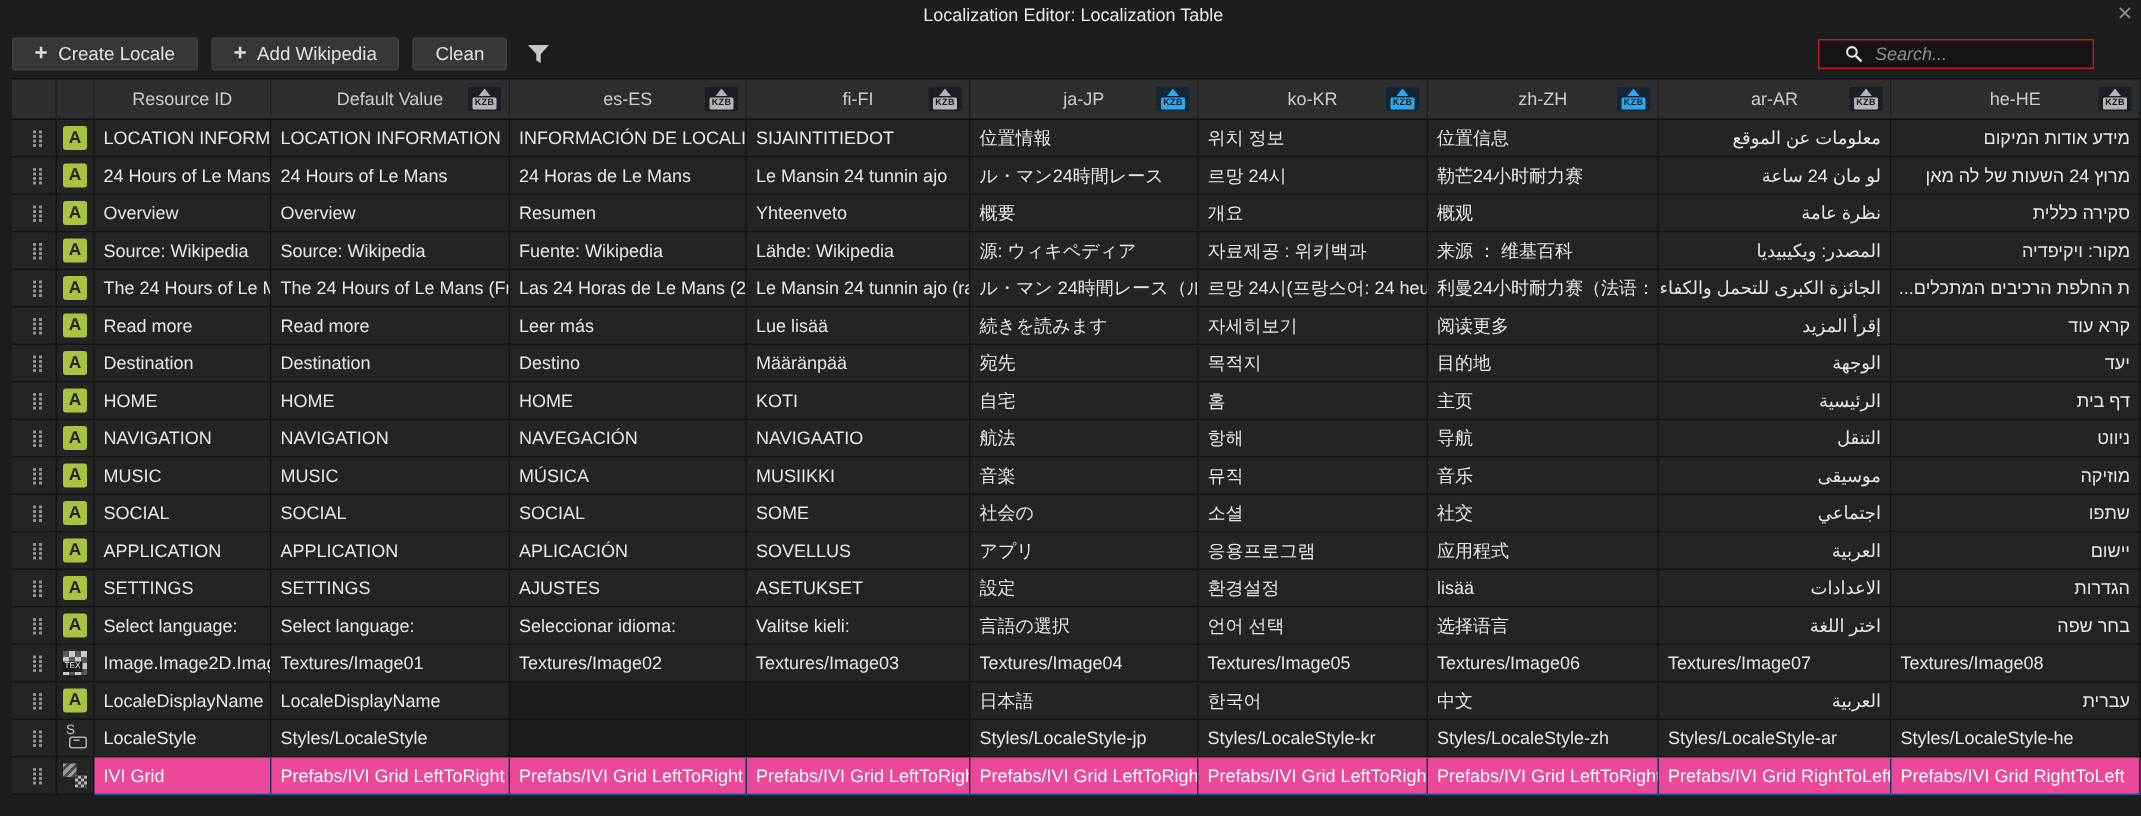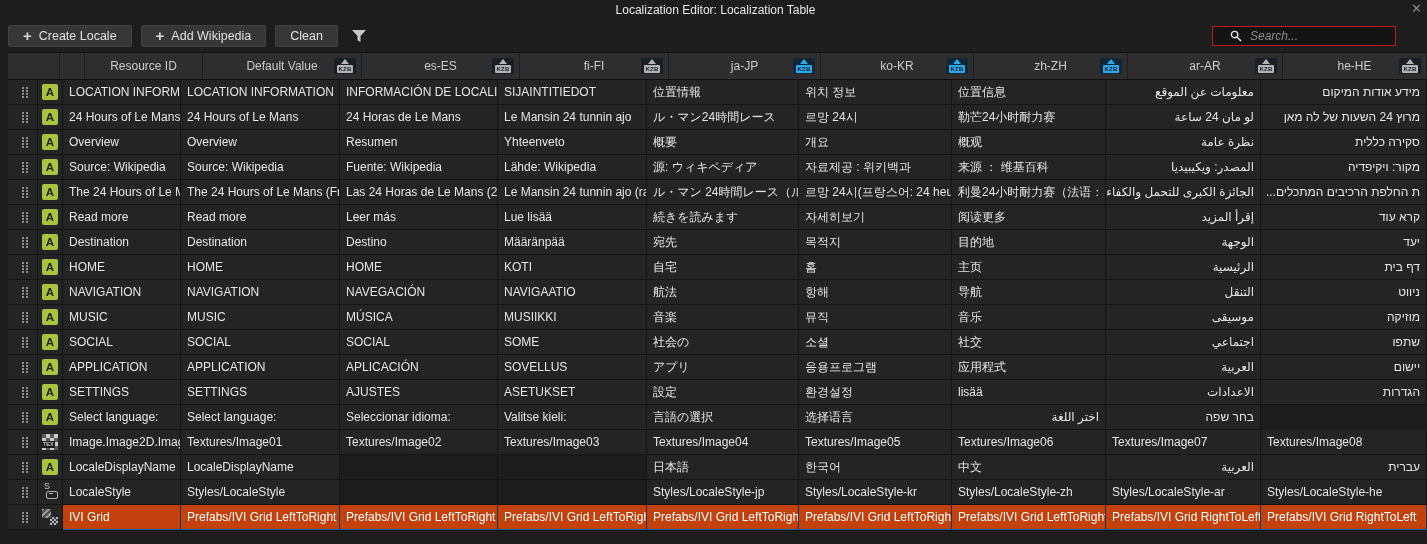--- a/index.html
+++ b/index.html
@@ -30,37 +30,37 @@
     background:transparent;border:none;outline:none;color:#cfcfcf;width:110px;
     font-style:italic;font-size:12px;font-family:inherit;
   }
   .search-box input::placeholder{color:#8d8d8d;font-style:italic;}
   
   .table{margin-left:8px;width:1419px;}
   .grid-row{
     display:grid;
     grid-template-columns:30px 25px 118px 159px 158px 149px 152px 153px 154px 155px minmax(0,1fr);
   }
-  .thead{height:26px;background:#2e2e2e;border-top:1px solid #111;border-bottom:1px solid #0f0f0f;padding-left:22px;}
+  .thead{height:26px;background:#2e2e2e;border-top:1px solid #111;border-bottom:1px solid #0f0f0f;}
   .th{
     position:relative;display:flex;align-items:center;justify-content:center;
     color:#cbcbcb;border-right:1px solid #1e1e1e;overflow:hidden;white-space:nowrap;cursor:pointer;
   }
   .th .kzb{position:absolute;right:5px;top:50%;transform:translateY(-50%);}
   .trow{height:25px;}
   .td{
     background:#242424;border-right:1px solid #141414;border-bottom:1px solid #141414;
     display:flex;align-items:center;padding:0 6px;overflow:hidden;white-space:nowrap;
     color:#e6e6e6;cursor:default;
   }
   .td.cell-handle{justify-content:center;padding:0;}
   .td.cell-icon{justify-content:center;padding:0;}
   .td.rtl{direction:rtl;justify-content:flex-start;text-align:right;}
   .td.empty{background:#1c1c1c;}
-  .trow.selected .td.data{background:#c2410c;border-right:1px solid #0d3a5c;border-bottom:1px solid #0d5c9c;color:#ffffff;}
+  .trow.selected .td.data{background:#ec4899;border-right:1px solid #0d3a5c;border-bottom:1px solid #0d5c9c;color:#ffffff;}
   
   .dots{width:2px;height:2px;background:#8f8f8f;margin-bottom:9px;
     box-shadow:4px 0 #8f8f8f,0 3px #8f8f8f,4px 3px #8f8f8f,0 6px #8f8f8f,4px 6px #8f8f8f,0 9px #8f8f8f,4px 9px #8f8f8f;}
   .icon16{width:16px;height:16px;position:relative;flex:none;}
   .ic-text{background:#a9c23f;border-radius:2px;display:flex;align-items:center;justify-content:center;
     color:#20261c;font-weight:bold;font-size:11.5px;}
   .ic-tex{background:conic-gradient(#c9c9c9 90deg,#5a5a5a 0 180deg,#c9c9c9 0 270deg,#5a5a5a 0);background-size:8px 8px;}
   .ic-tex .tex-label{position:absolute;left:0;bottom:2px;font-size:5.5px;background:#1a1a1a;color:#f0f0f0;padding:0 1px;line-height:1.2;letter-spacing:0;}
   .ic-style .s-letter{position:absolute;top:-3px;left:2px;font-size:9px;color:#c4c4c4;}
   .ic-style .s-box{position:absolute;bottom:1px;right:0;width:10px;height:6px;border:1px solid #b0b0b0;border-radius:2px;}
@@ -405,20 +405,21 @@
           <span class="dots"></span>
         </div>
         <div class="td cell-icon">
           <span class="icon16 ic-text">A</span>
         </div>
         <div class="td data">Select language:</div>
         <div class="td data">Select language:</div>
         <div class="td data">Seleccionar idioma:</div>
         <div class="td data">Valitse kieli:</div>
         <div class="td data">言語の選択</div>
+        <div class="td data">언어 선택</div>
         <div class="td data">选择语言</div>
         <div class="td data rtl">اختر اللغة</div>
         <div class="td data rtl">בחר שפה</div>
       </div>
       <div class="grid-row trow">
         <div class="td cell-handle">
           <span class="dots"></span>
         </div>
         <div class="td cell-icon">
           <span class="icon16 ic-tex">

